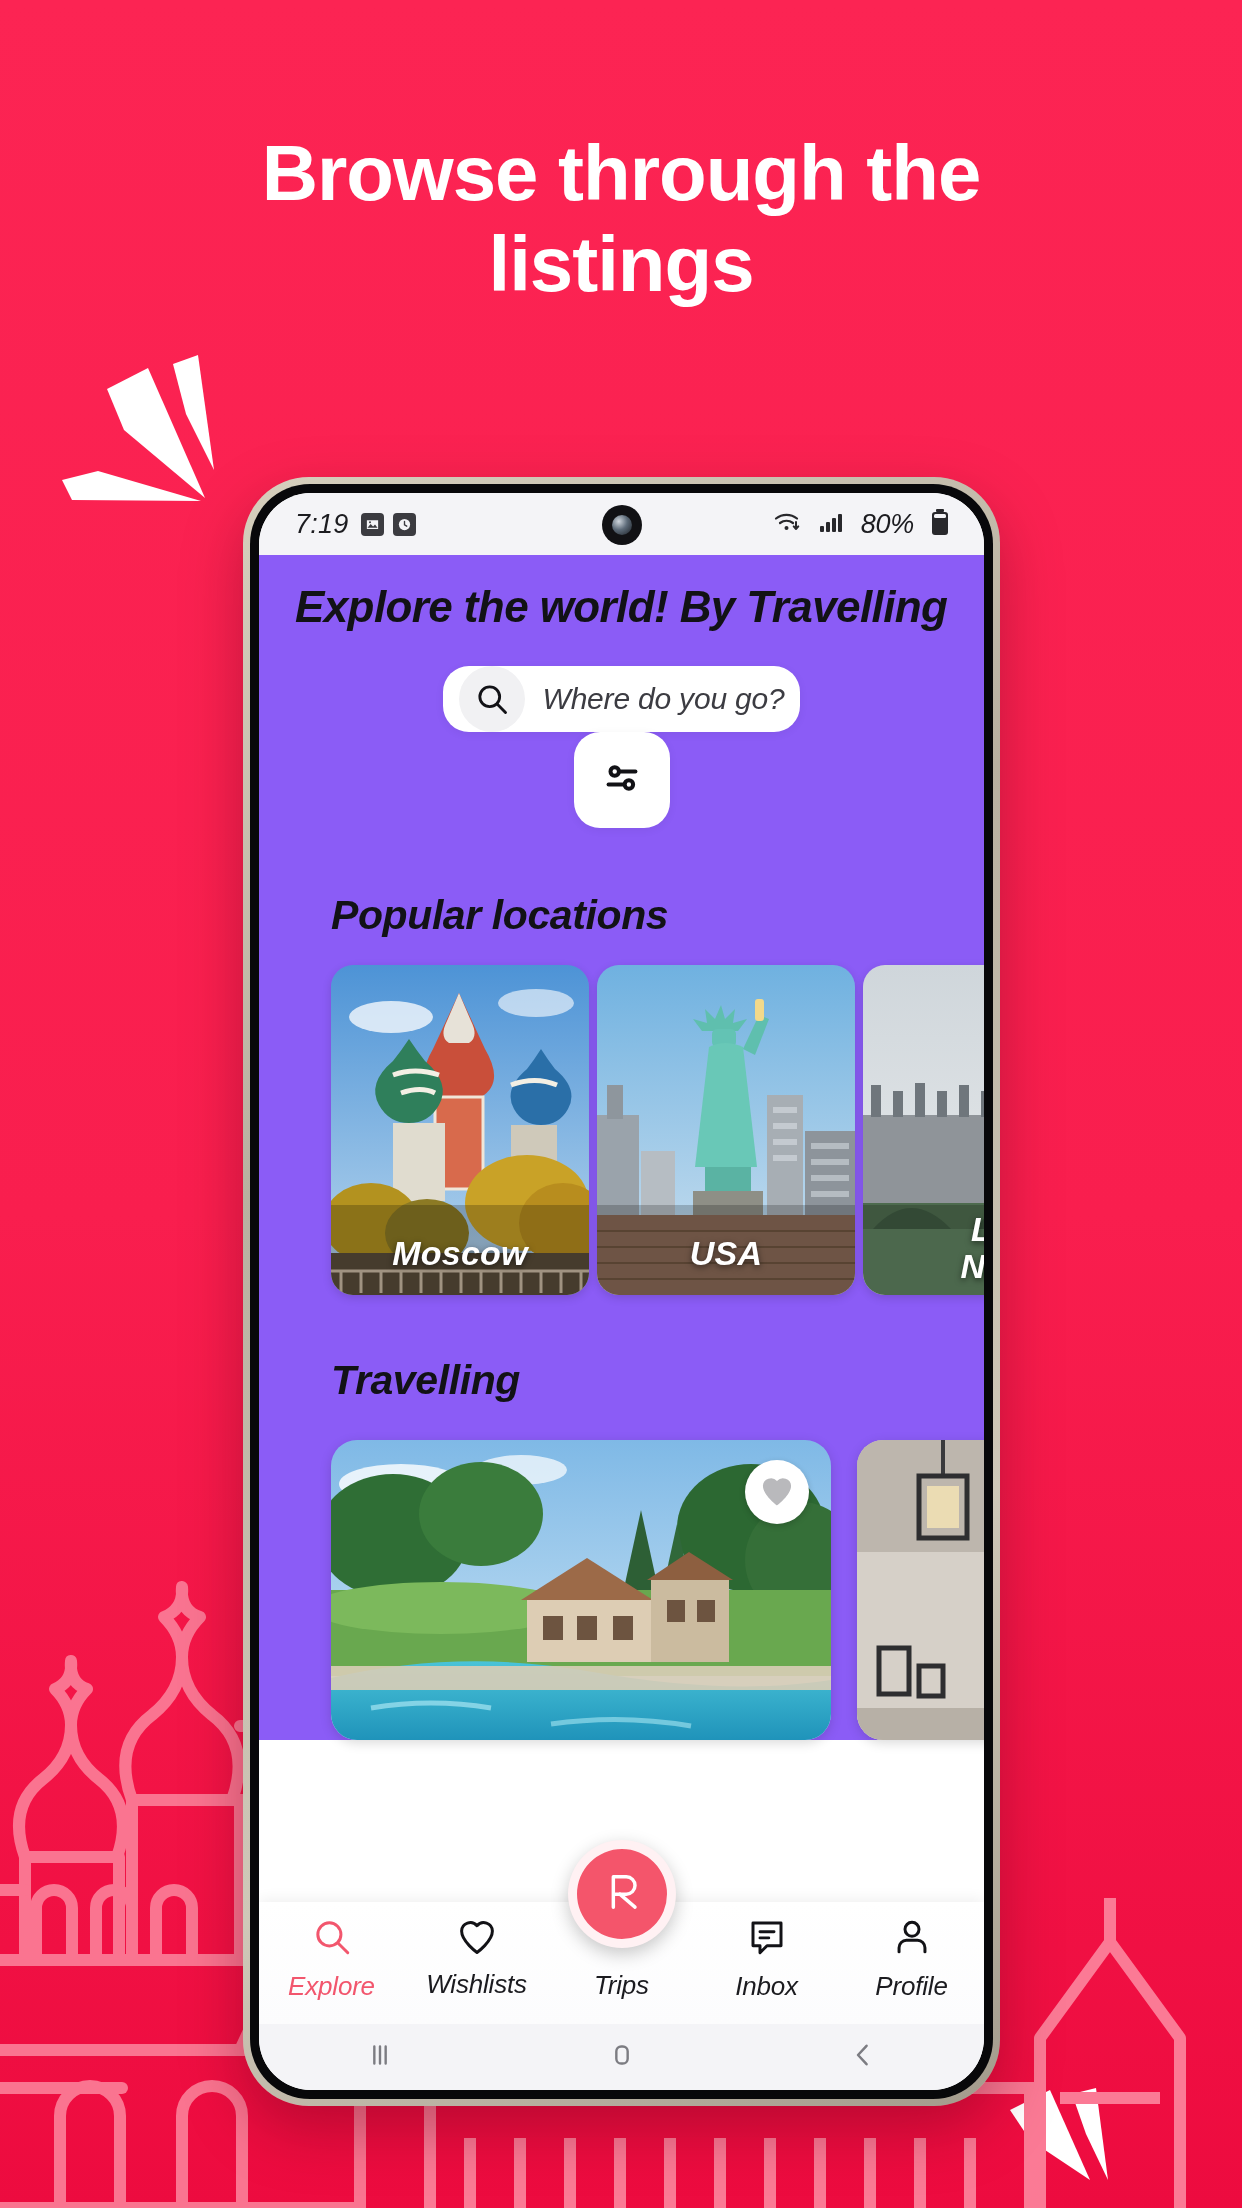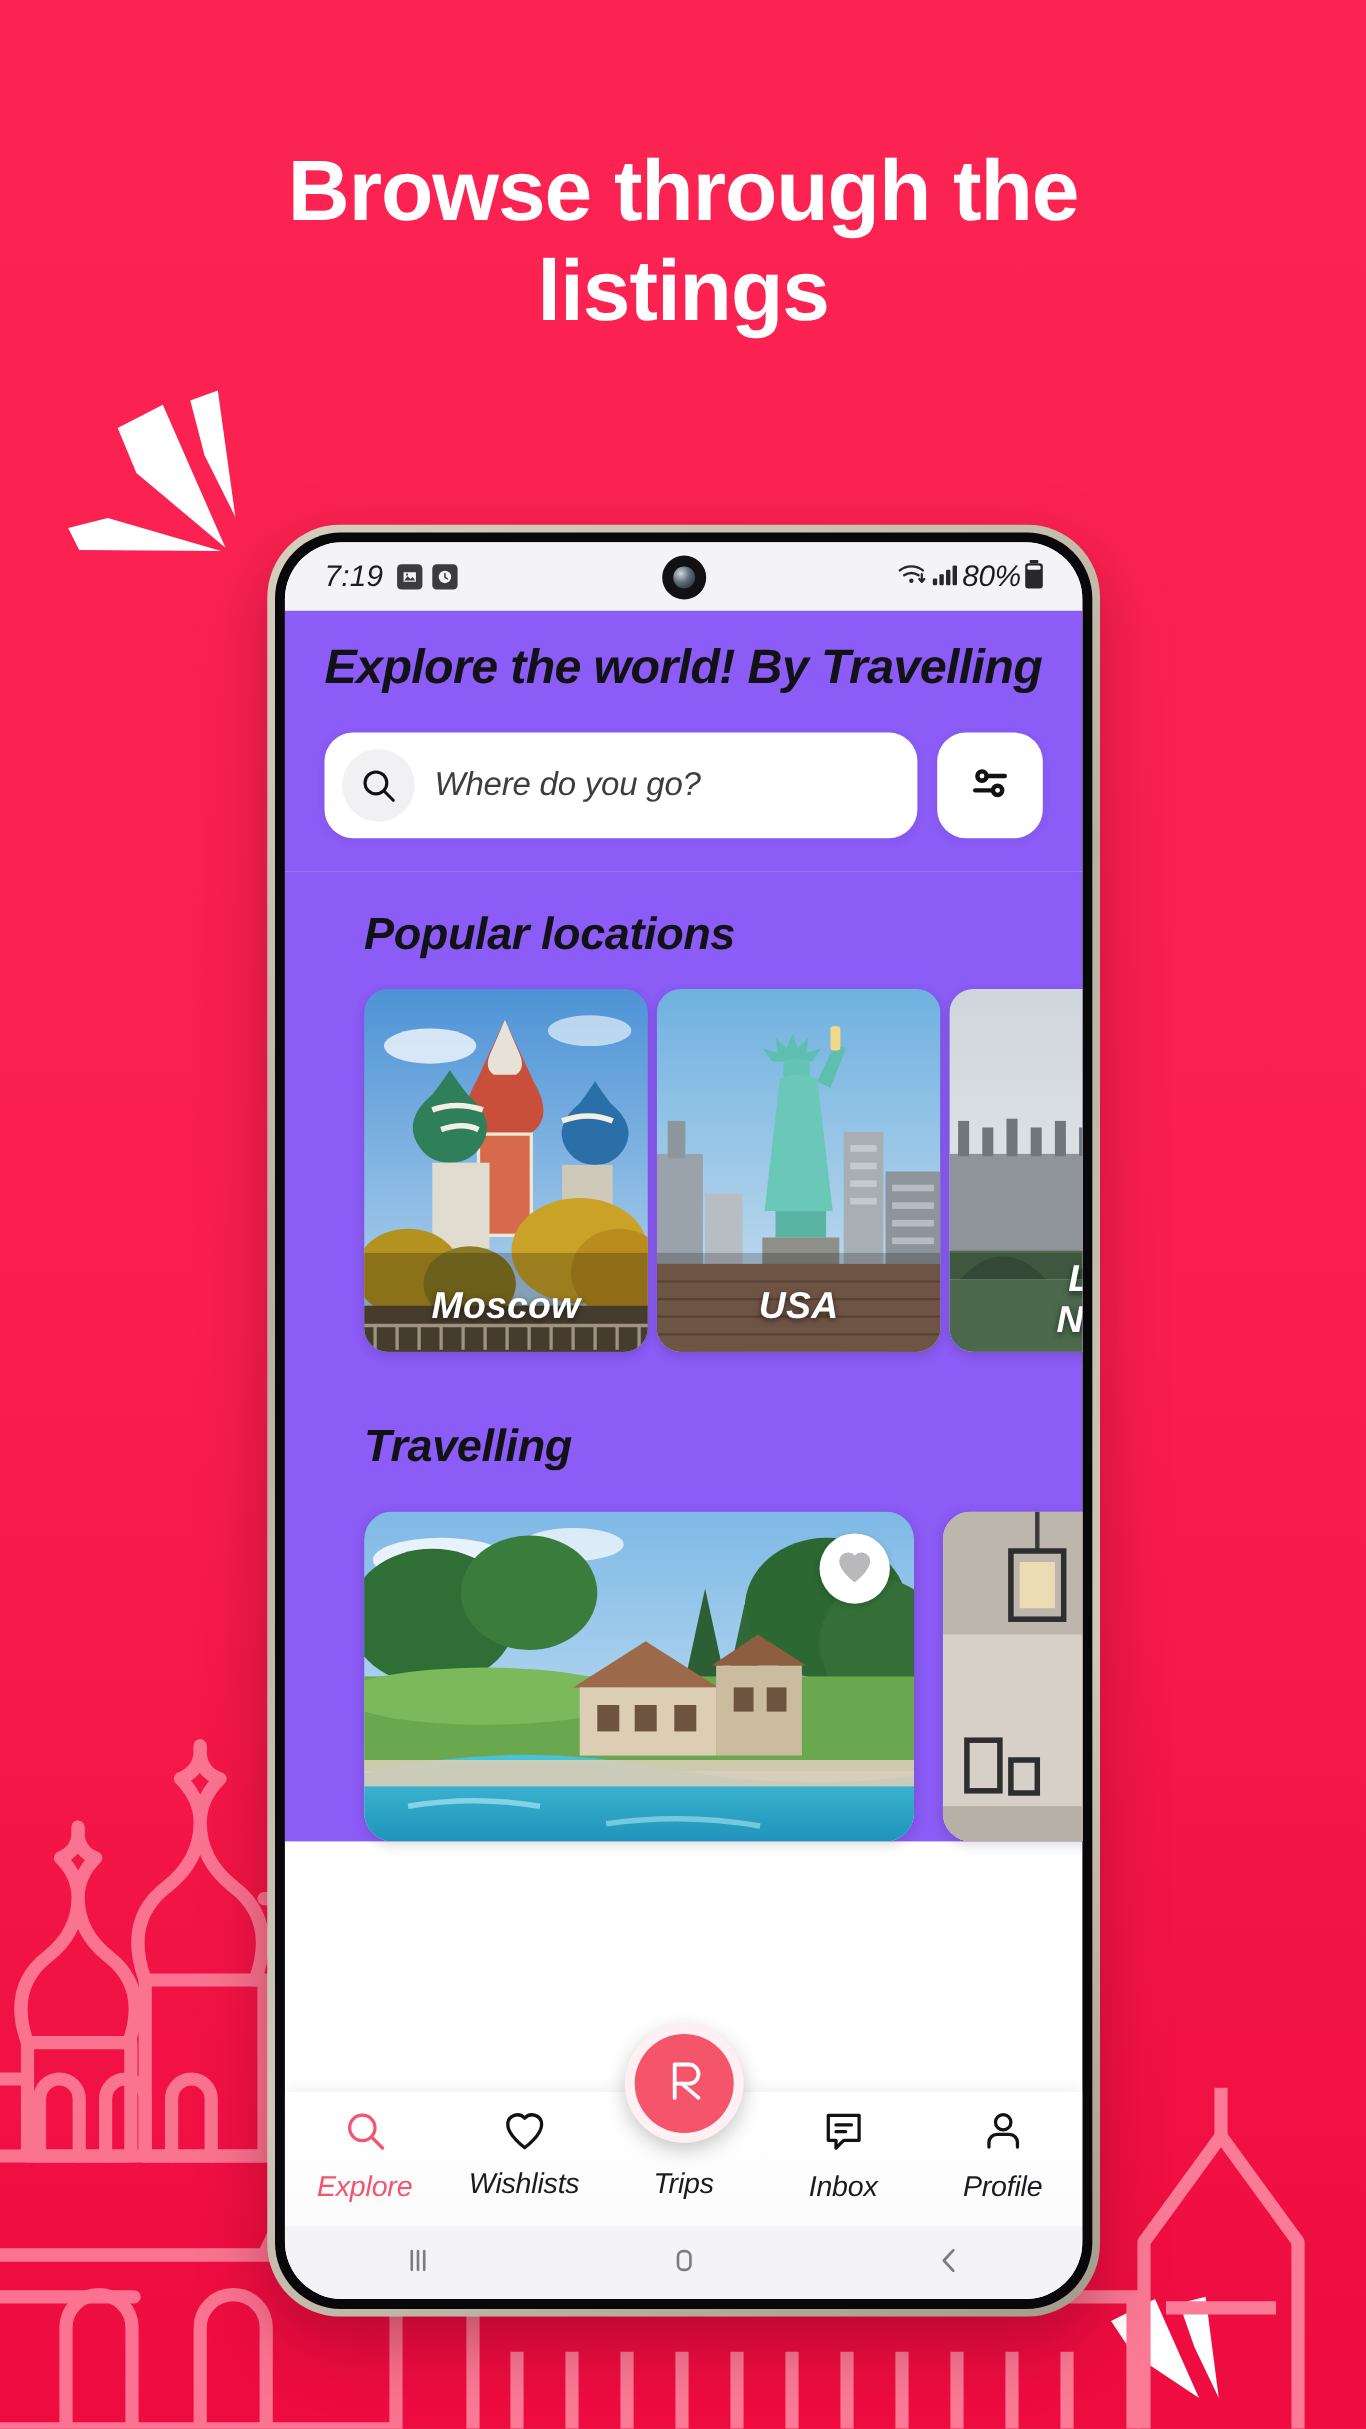--- a/index.html
+++ b/index.html
@@ -53,40 +53,40 @@
     height:62px; background:#F4F4F7;
     display:flex; align-items:center;
     padding:0 34px 0 36px;
     position:relative; z-index:5;
   }
   .sb-time { font-size:27px; color:#1c1c20; letter-spacing:.2px; }
   .sb-left-icons { display:flex; align-items:center; gap:9px; margin-left:13px; }
   .sb-ico { width:23px; height:23px; border-radius:4px; background:#3b3b40;
             display:flex; align-items:center; justify-content:center; }
   .sb-ico svg { display:block; }
-  .sb-right { margin-left:auto; display:flex; align-items:center; gap:2px; }
+  .sb-right { margin-left:auto; display:flex; align-items:center; gap:16px; }
   .sb-batt-txt { font-size:27px; color:#1c1c20; letter-spacing:-.3px; }
   .camera {
     position:absolute; left:50%; top:12px; transform:translateX(-50%);
     width:40px; height:40px; border-radius:50%;
     background:#111114;
     display:flex; align-items:center; justify-content:center;
     z-index:9;
   }
   .camera i { width:20px; height:20px; border-radius:50%;
     background:radial-gradient(circle at 34% 32%, #cfd6dd 0%, #5c6a78 45%, #191d22 100%);
     display:block; }
 
   
   .app-head { background:#8b5cf6; padding:24px 36px 30px; position:relative; z-index:4; }
   .app-title {
     font-size:44px; font-weight:bold; color:#121216;
     line-height:1.26; letter-spacing:-.6px;
   }
-  .search-row { display:flex; align-items:center; gap:18px; margin-top:32px; }
+  .search-row { display:flex; align-items:center; margin-top:32px;flex-direction:column; }
   .search-box {
     flex:1; height:96px; background:#ffffff; border-radius:26px;
     display:flex; align-items:center; padding:0 16px;
     box-shadow:0 2px 10px rgba(0,0,0,.06);
   }
   .search-circ {
     width:66px; height:66px; border-radius:50%; background:#F1F1F3;
     display:flex; align-items:center; justify-content:center; flex:none;
   }
   .search-ph { font-size:30px; color:#3c3c42; margin-left:18px; letter-spacing:-.2px; }

